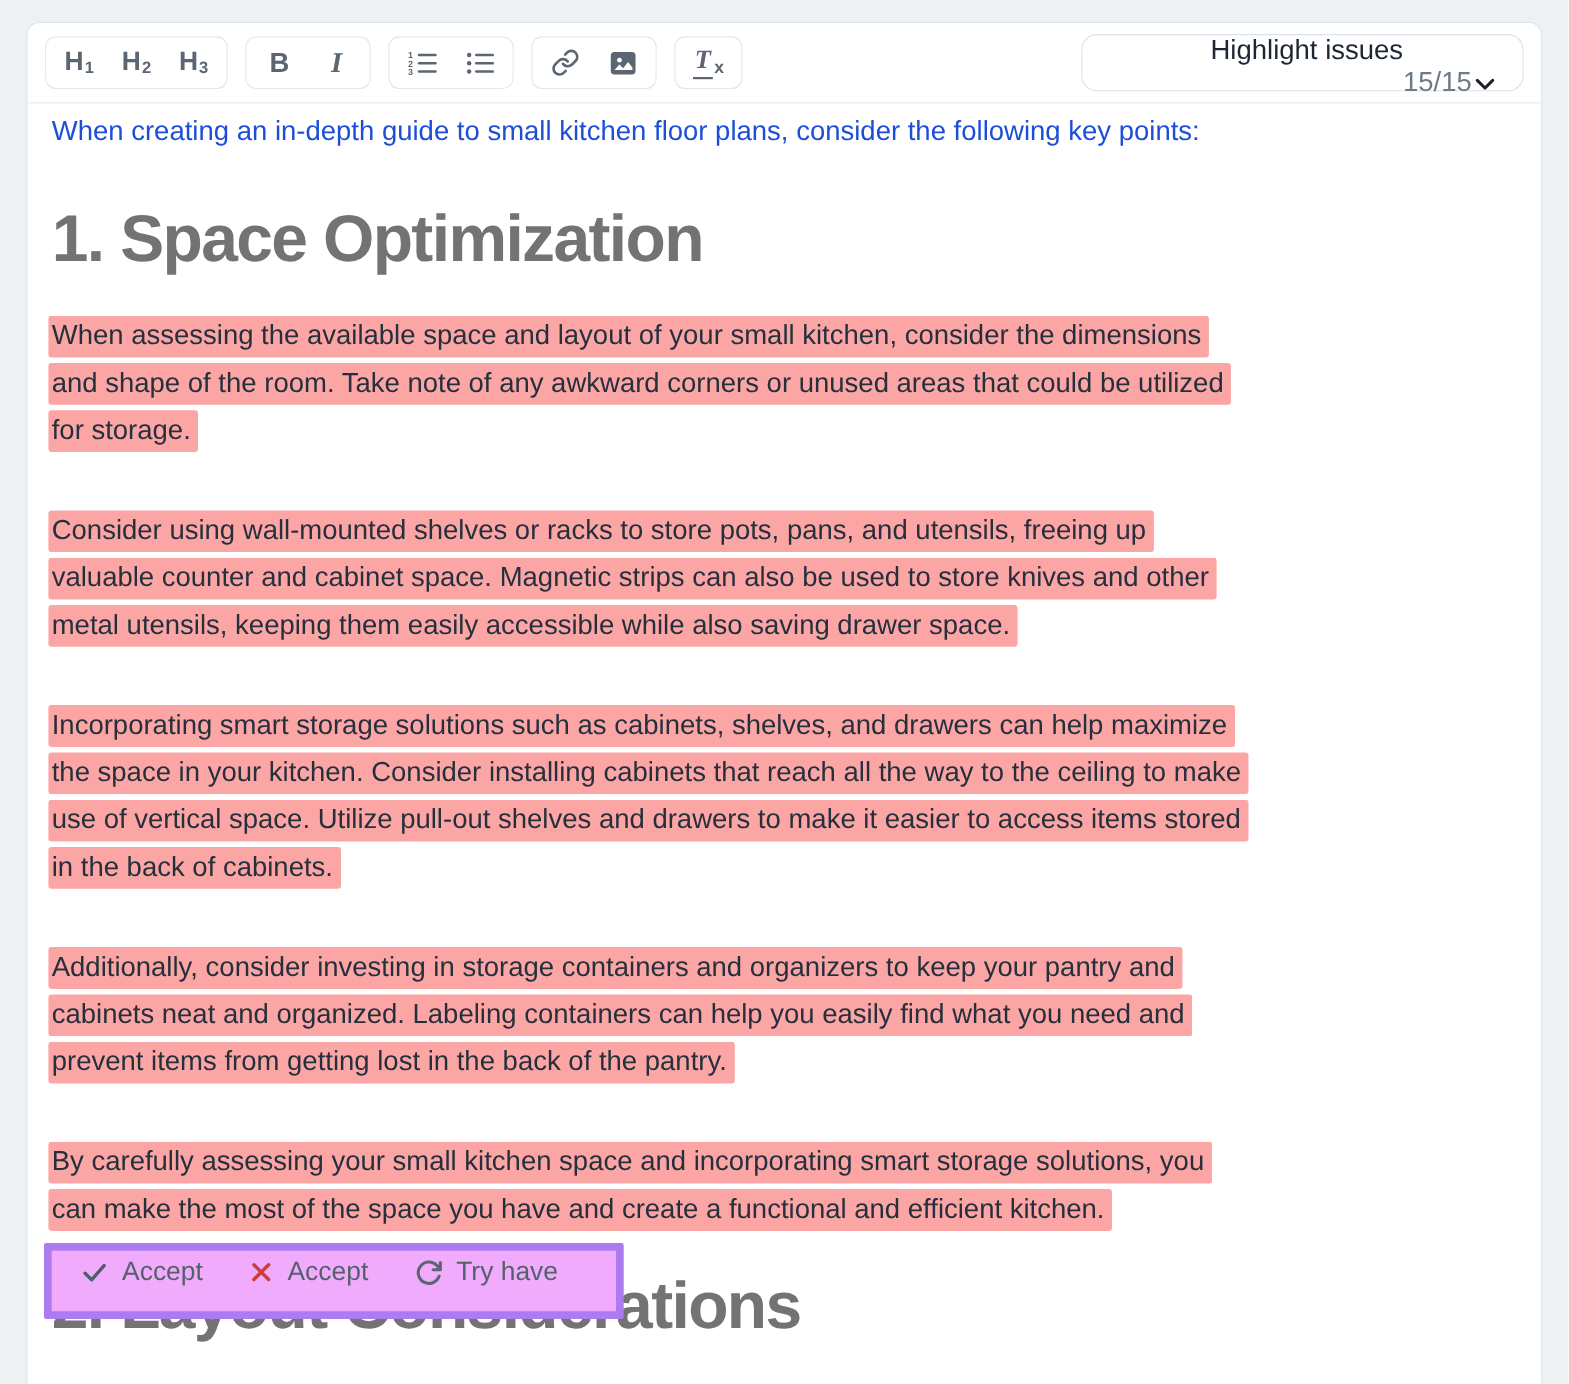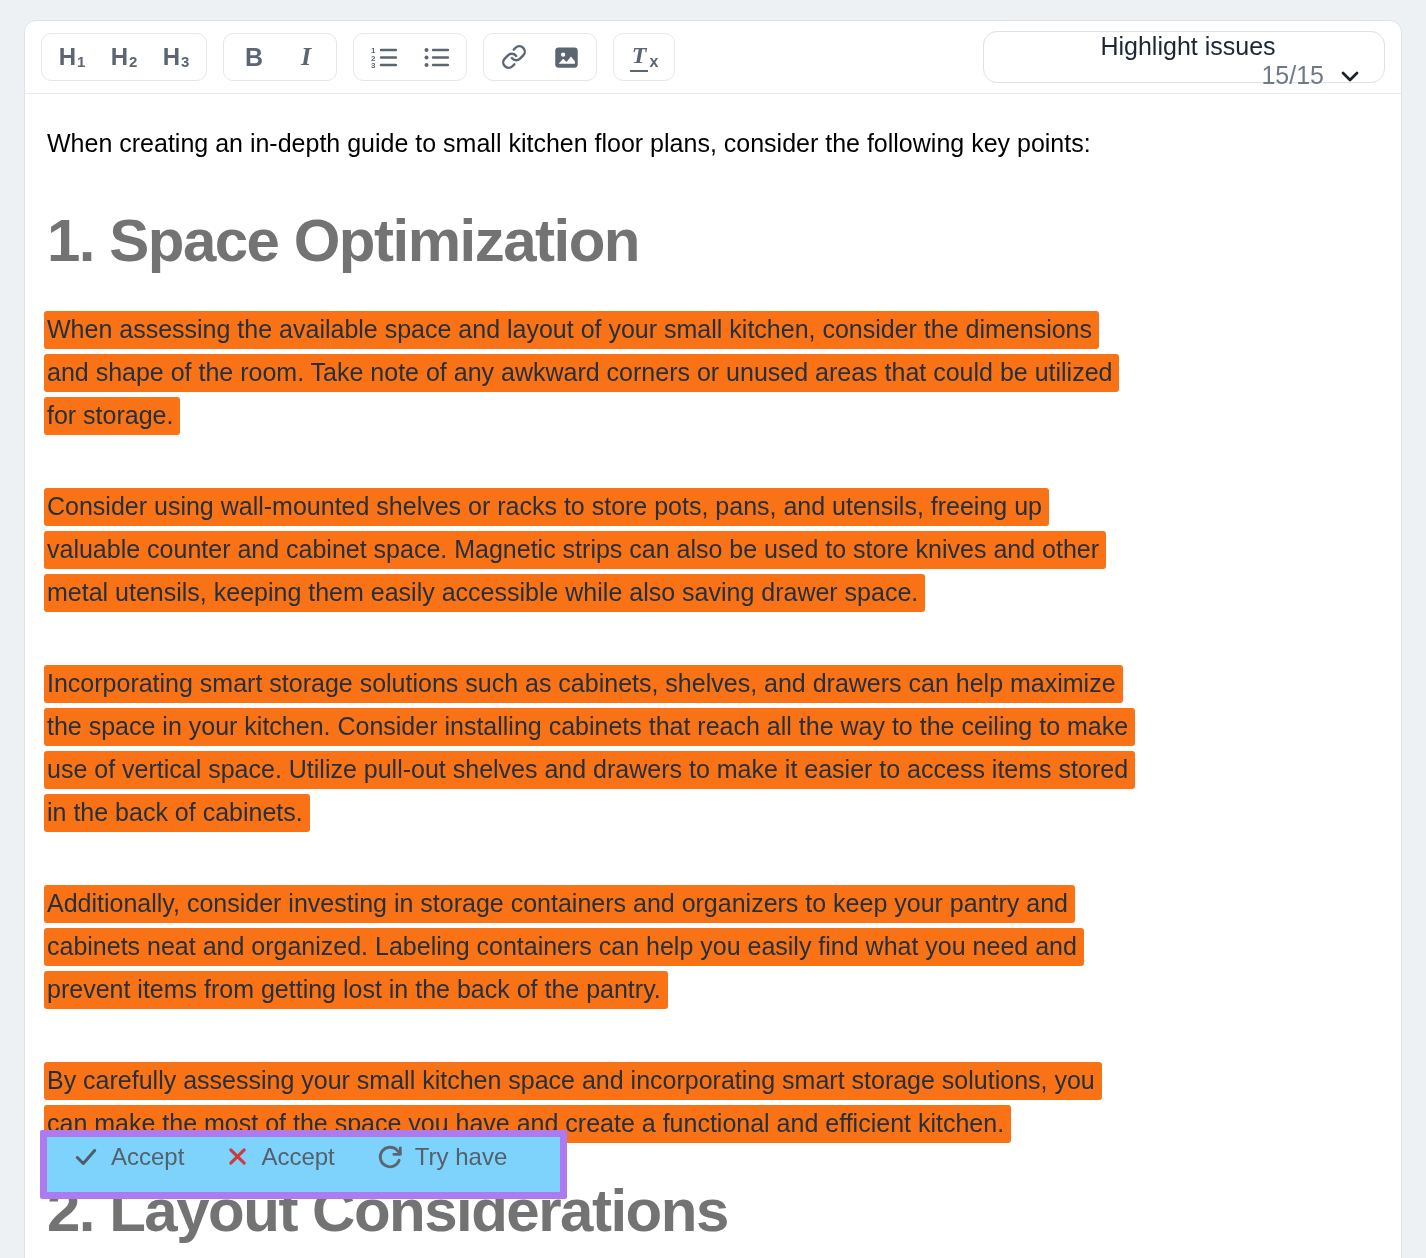--- a/index.html
+++ b/index.html
@@ -43,49 +43,49 @@
   .tb-icon .thin { stroke-width:2.2; }
   .tb-icon .fillg { fill:#5b6672; }
   .tb-icon text { fill:#5b6672; font-family:"Liberation Sans","DejaVu Sans",sans-serif; font-weight:700; }
 
   .hl-dropdown {
     margin-left:auto; width:402px; height:52px;
     border:1px solid #dde2e8; border-radius:14px; background:#fff;
     display:flex; align-items:center; padding:0 22px 0 30px; cursor:pointer;flex-direction:column;
   }
   .hl-label { font-size:25px; color:#1d2733; }
-  .hl-right { margin-left:auto; display:flex; align-items:center; gap:14px; }
+  .hl-right { margin-left:auto; display:flex; align-items:center; }
   .hl-count { font-size:25px; color:#6e7a87; }
   .chev { fill:none; stroke:#1b222b; stroke-width:2.8; stroke-linecap:round; stroke-linejoin:round; }
 
   
   .content { padding:0 22px 0 22px; }
   .intro {
-    margin:28px 0 0; font-size:25px; line-height:43px; color:#000000;
+    margin:4px 0 0; font-size:25px; line-height:43px; color:#1d4ed8;
   }
   .doc-h {
     margin:40px 0 0; font-size:60px; line-height:72px; font-weight:800;
     letter-spacing:-1.5px; color:#737373;
   }
   .doc-h.second { margin-top:30px; }
   .hl-para {
     margin:48px 0 0; font-size:25px; line-height:43px; color:#25303c;
     white-space:pre-line;
   }
   .hl-para.first { margin-top:31px; }
   .hl {
-    background:#f97316; border-radius:3px;
+    background:#fca5a5; border-radius:3px;
     padding:4px 7px 6px 3px; margin-left:-3px;
     -webkit-box-decoration-break:clone; box-decoration-break:clone;
   }
 
   
   .action-box {
     position:absolute; left:40px; top:1130px; width:527px; height:69px;
-    background:#7dd3fc; border:7px solid #ae7af0; border-radius:2px;
+    background:#f0abfc; border:7px solid #ae7af0; border-radius:2px;
     display:flex; align-items:center; padding:0 10px 16px 26px; gap:42px; z-index:5;
   }
   .act-btn {
     display:flex; align-items:center; gap:12px; background:none; border:none;
     cursor:pointer; font-family:"Liberation Sans","DejaVu Sans",sans-serif;
     font-size:24px; font-weight:500; color:#55606b; white-space:nowrap;
   }
   .act-icon { display:block; }
   .ic-check { fill:none; stroke:#4e5d6a; stroke-width:2.8; stroke-linecap:round; stroke-linejoin:round; }
   .ic-x { fill:none; stroke:#ce3b3b; stroke-width:3.2; stroke-linecap:round; }

